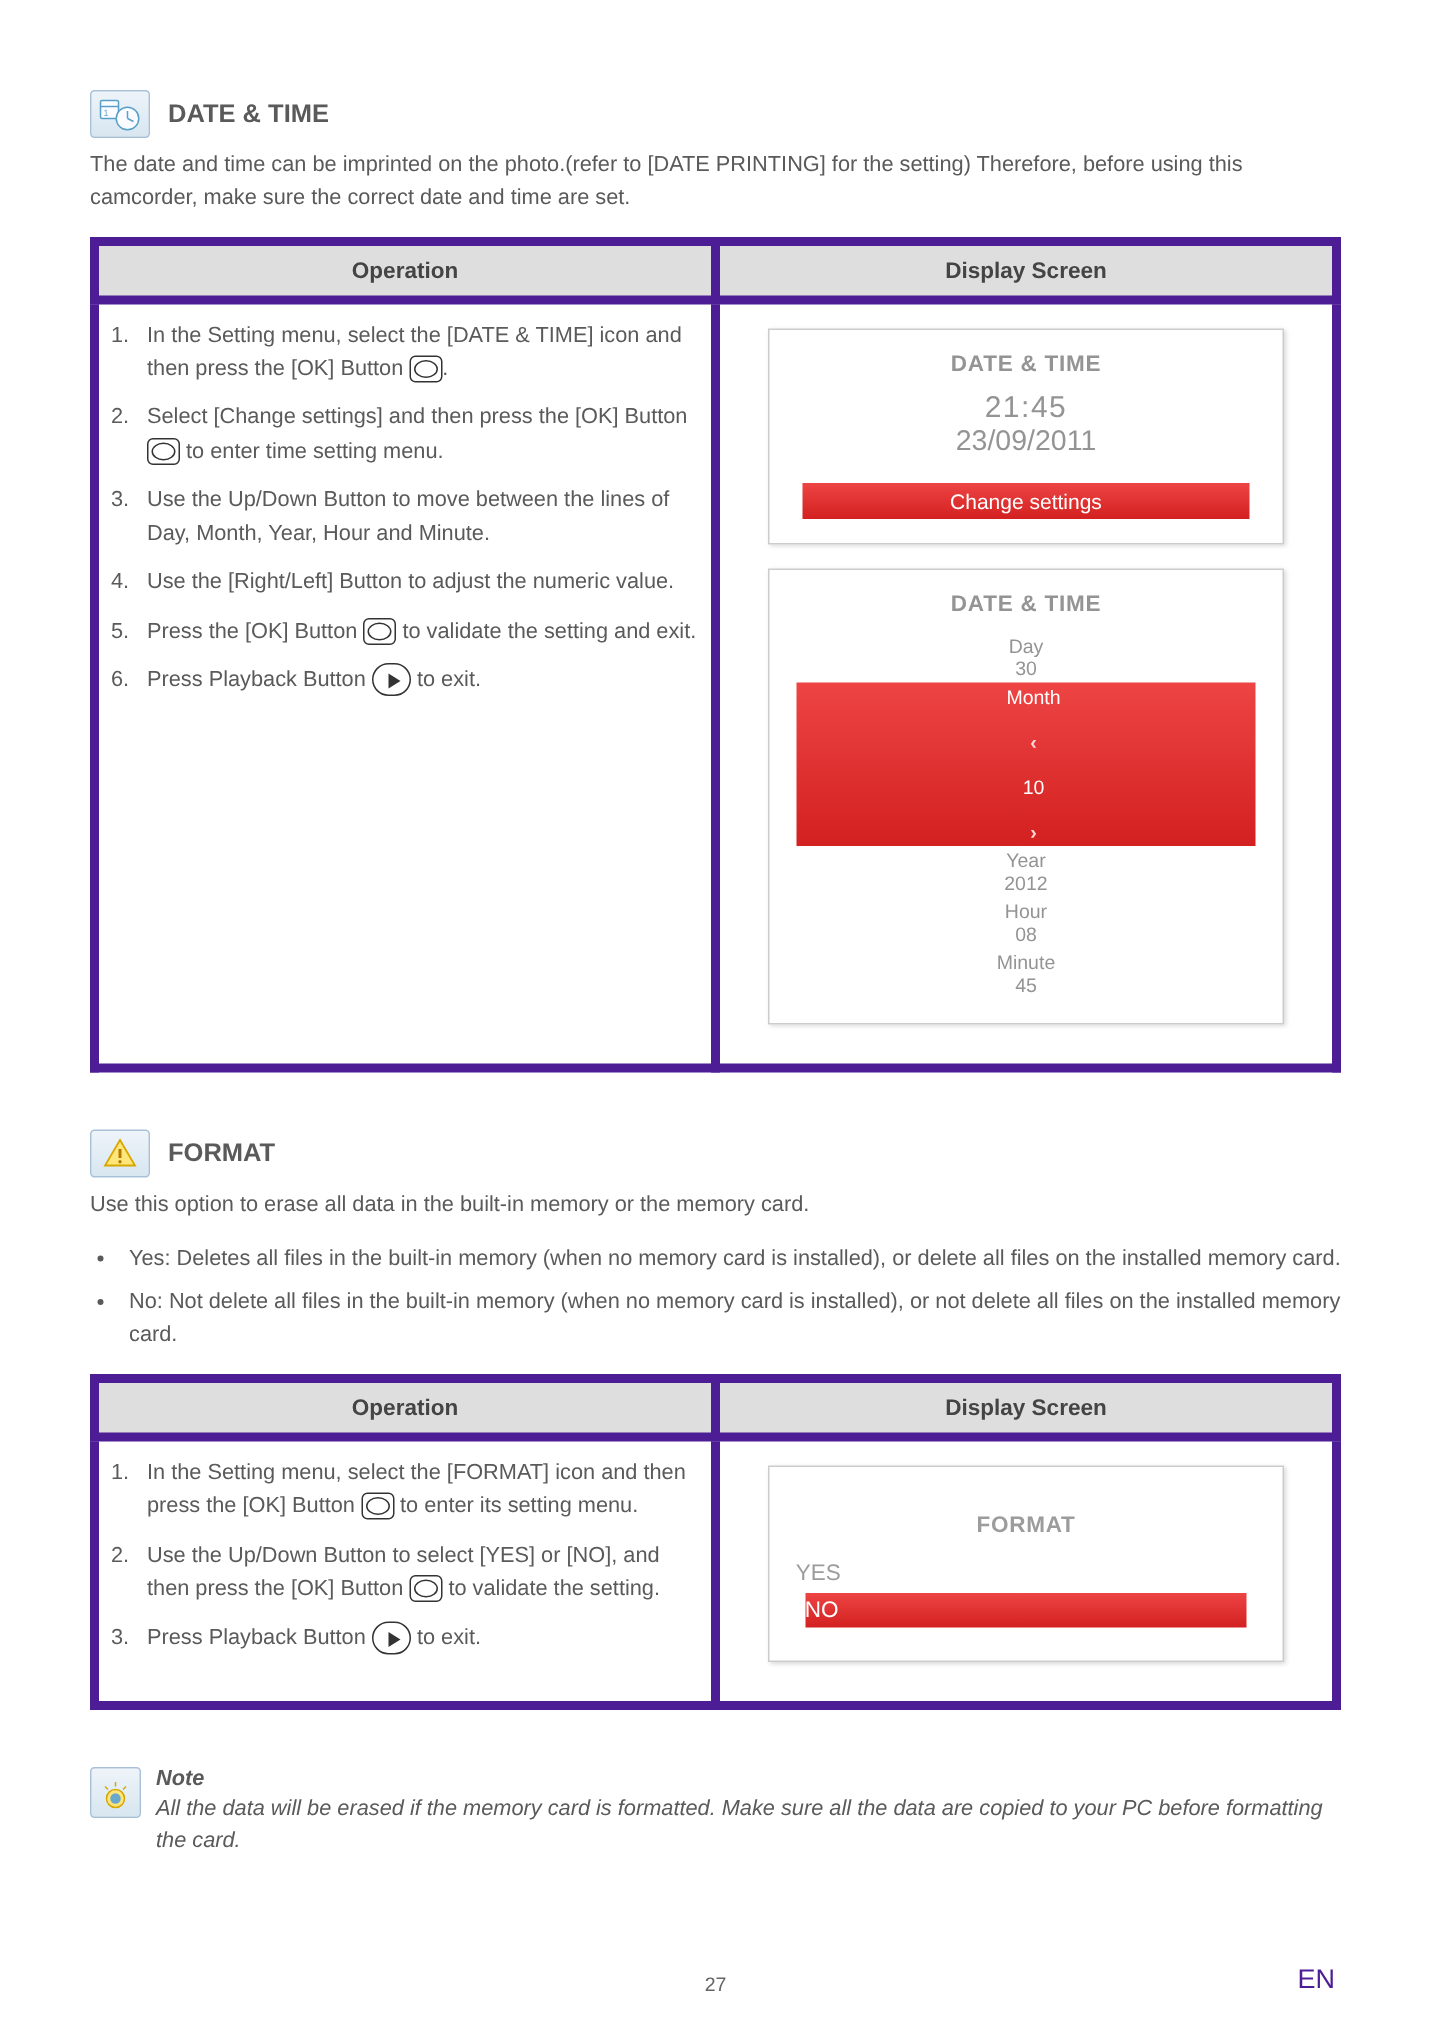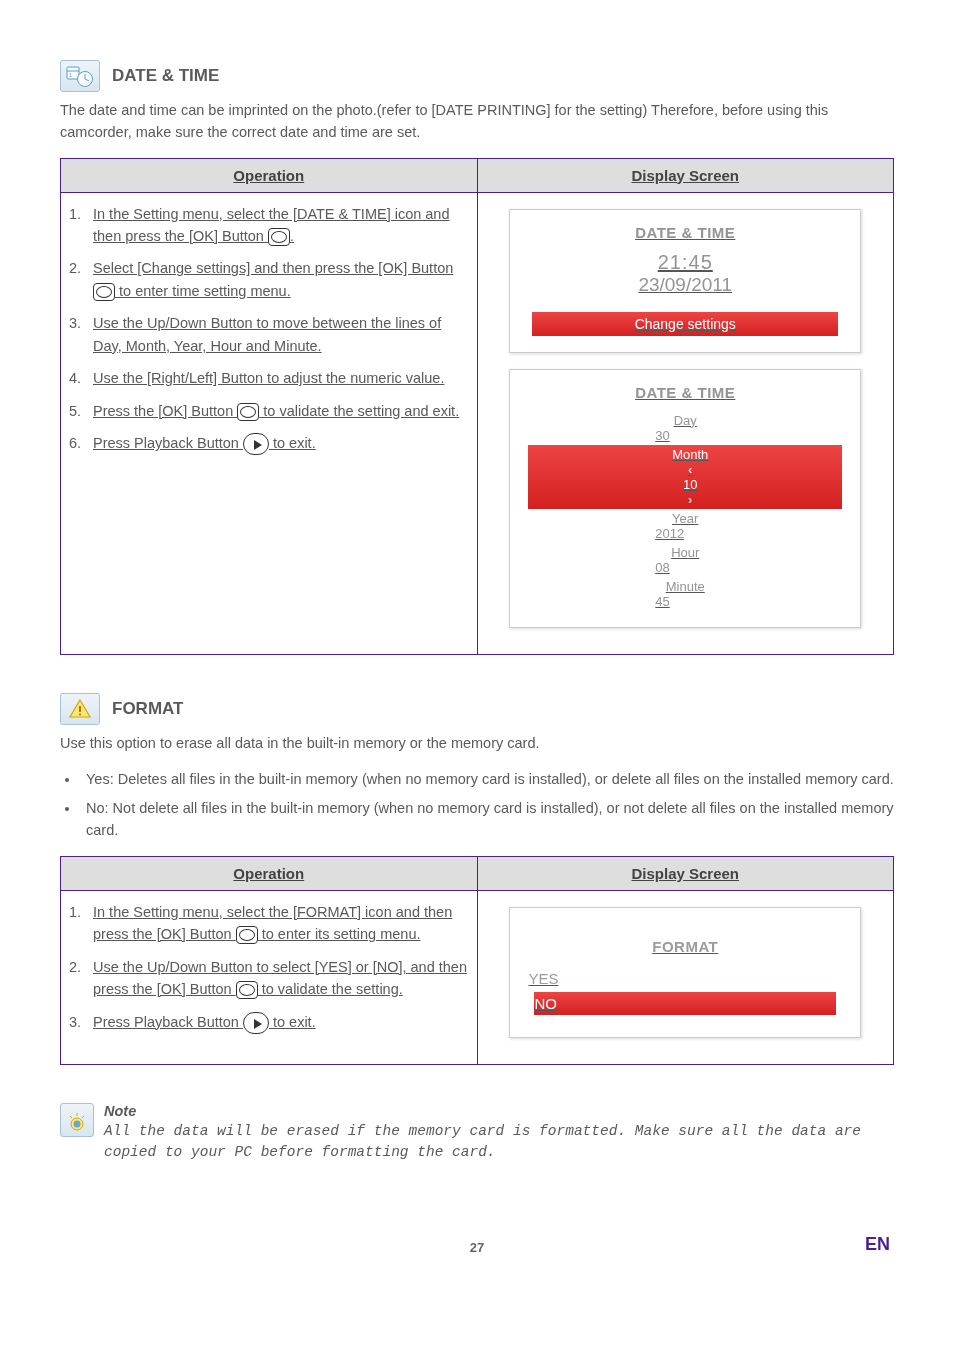--- a/index.html
+++ b/index.html
@@ -41,23 +41,22 @@
     line-height: 1.5;
     margin: 6px 0 14px;
     color: #5a5a5a;
   }
   table.op-table {
     width: 100%;
     border-collapse: collapse;
     margin-bottom: 38px;
   }
   table.op-table th, table.op-table td {
-    border: 1px solid #4c1d95;
+    border: 6px solid #4c1d95;
     vertical-align: top;
-    text-decoration: underline;
   }
   table.op-table th {
     background: #dedede;
     font-weight: 700;
     font-size: 15px;
     color: #444;
     padding: 8px 6px;
     text-align: center;
   }
   table.op-table td {
@@ -156,25 +155,26 @@
   }
   .dt-row {
     display: flex;
     align-items: center;
     padding: 2px 14px;
     color: #949494;
     font-size: 13px;
     flex-direction: column;
   }
   .dt-row .dt-label { flex: 1; }
-  .dt-row .dt-val { width: 60px; }
+  .dt-row .dt-val { width: 60px; text-align: center; }
   .dt-row.sel {
     background: linear-gradient(#e44, #d32020);
     color: #fff;
     padding: 2px 4px 2px 14px;
+    gap: 15px;
   }
   .dt-row.sel .arrow { width: 20px; text-align: center; color: #ffd6d6; font-weight: 700; }
   .dt-row.sel .dt-val { width: auto; padding: 0 8px; }
   ul.bullets {
     list-style: disc;
     padding-left: 20px;
     margin: 6px 0 14px;
   }
   ul.bullets li {
     font-size: 14.5px;
@@ -210,28 +210,27 @@
   .note-icon {
     width: 34px; height: 34px;
     border: 1px solid #a8c0d8;
     border-radius: 3px;
     background: linear-gradient(#eef4f9, #d8e6f0);
     display: flex; align-items: center; justify-content: center;
     flex-shrink: 0;
   }
   .note-body { font-size: 14.5px; color: #5a5a5a; }
   .note-title { font-weight: 700; font-style: italic; margin-bottom: 2px; }
-  .note-text { font-style: italic; line-height: 1.5; font-family: Liberation Mono, monospace; }
+  .note-text { font-style: italic; line-height: 1.5; }
   .footer {
     margin-top: 70px;
     display: flex;
     justify-content: space-between;
     align-items: flex-end;
     padding: 0 4px;
-    font-weight: bold;
   }
   .page-num { text-align: center; flex: 1; font-size: 13px; color: #666; }
   .lang { font-size: 18px; color: #4c1d95; width: 60px; text-align: right; }
   .spacer-l { width: 60px; }
 </style>
 </head>
 <body>
 
 <div class="page">
 

